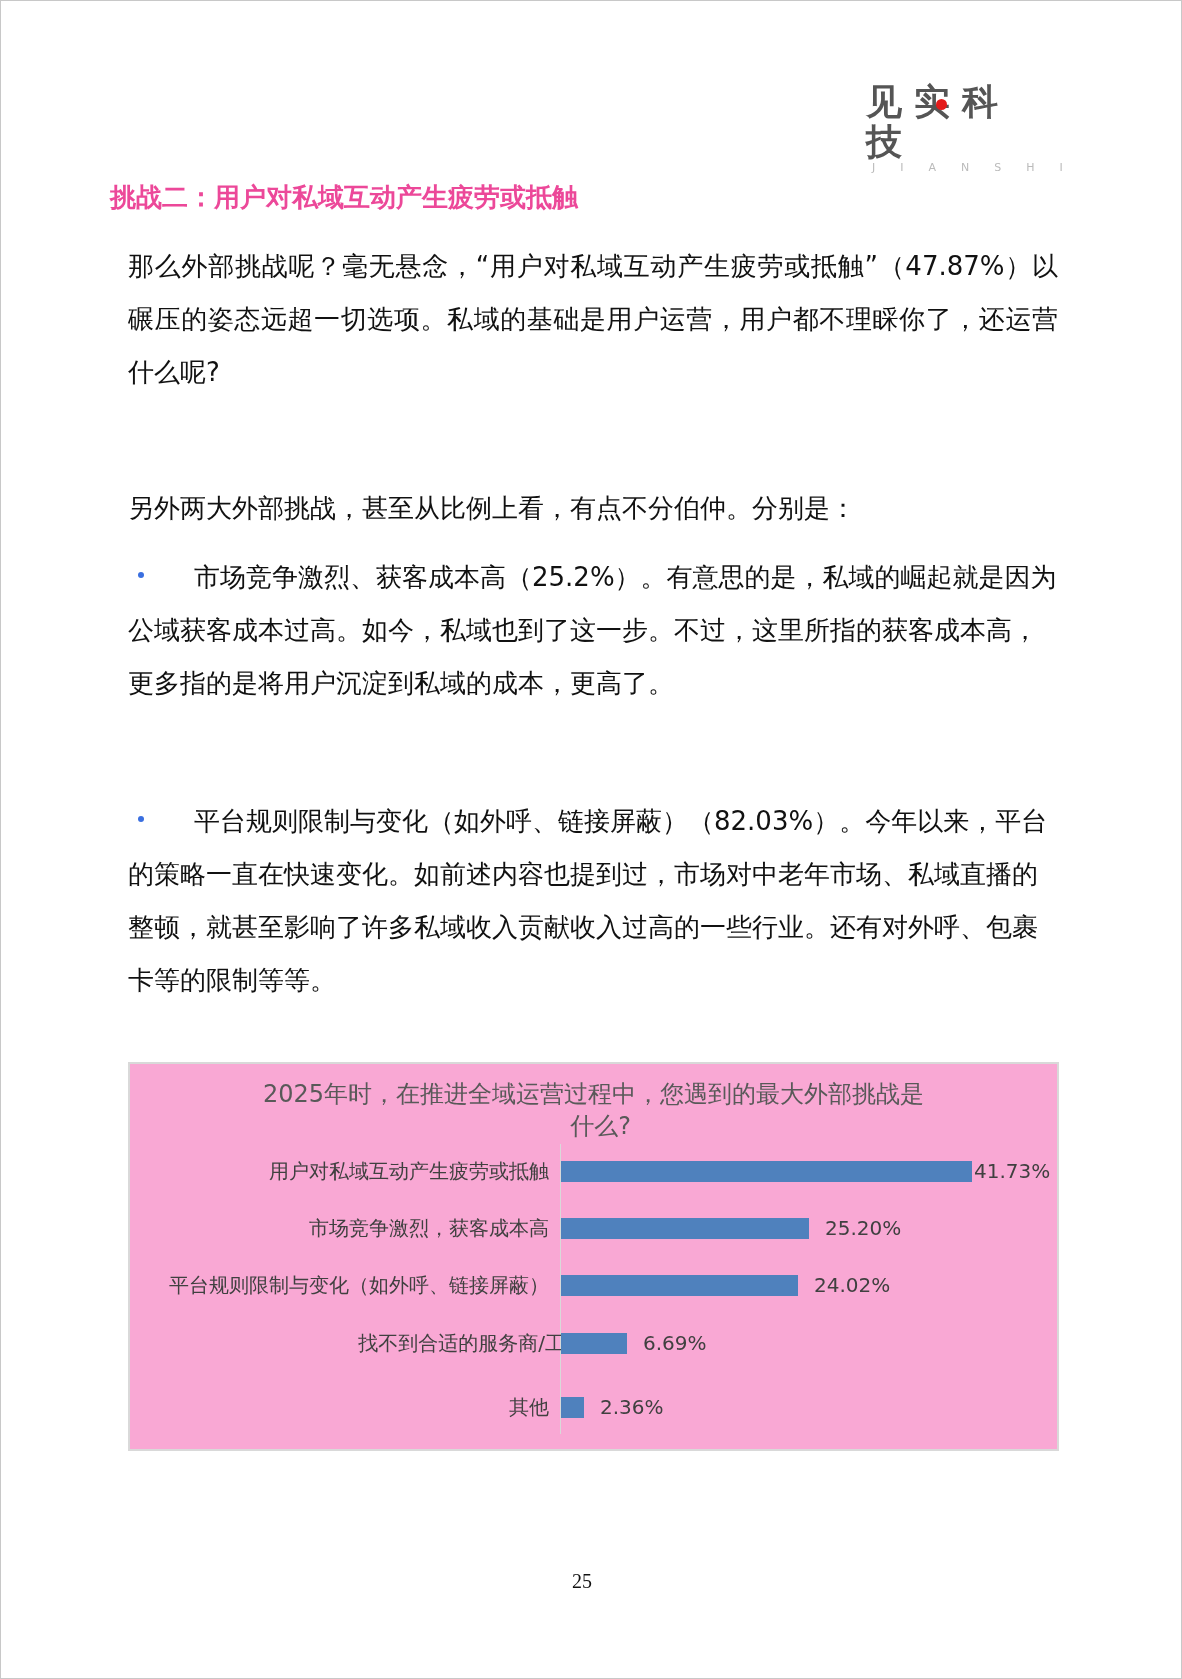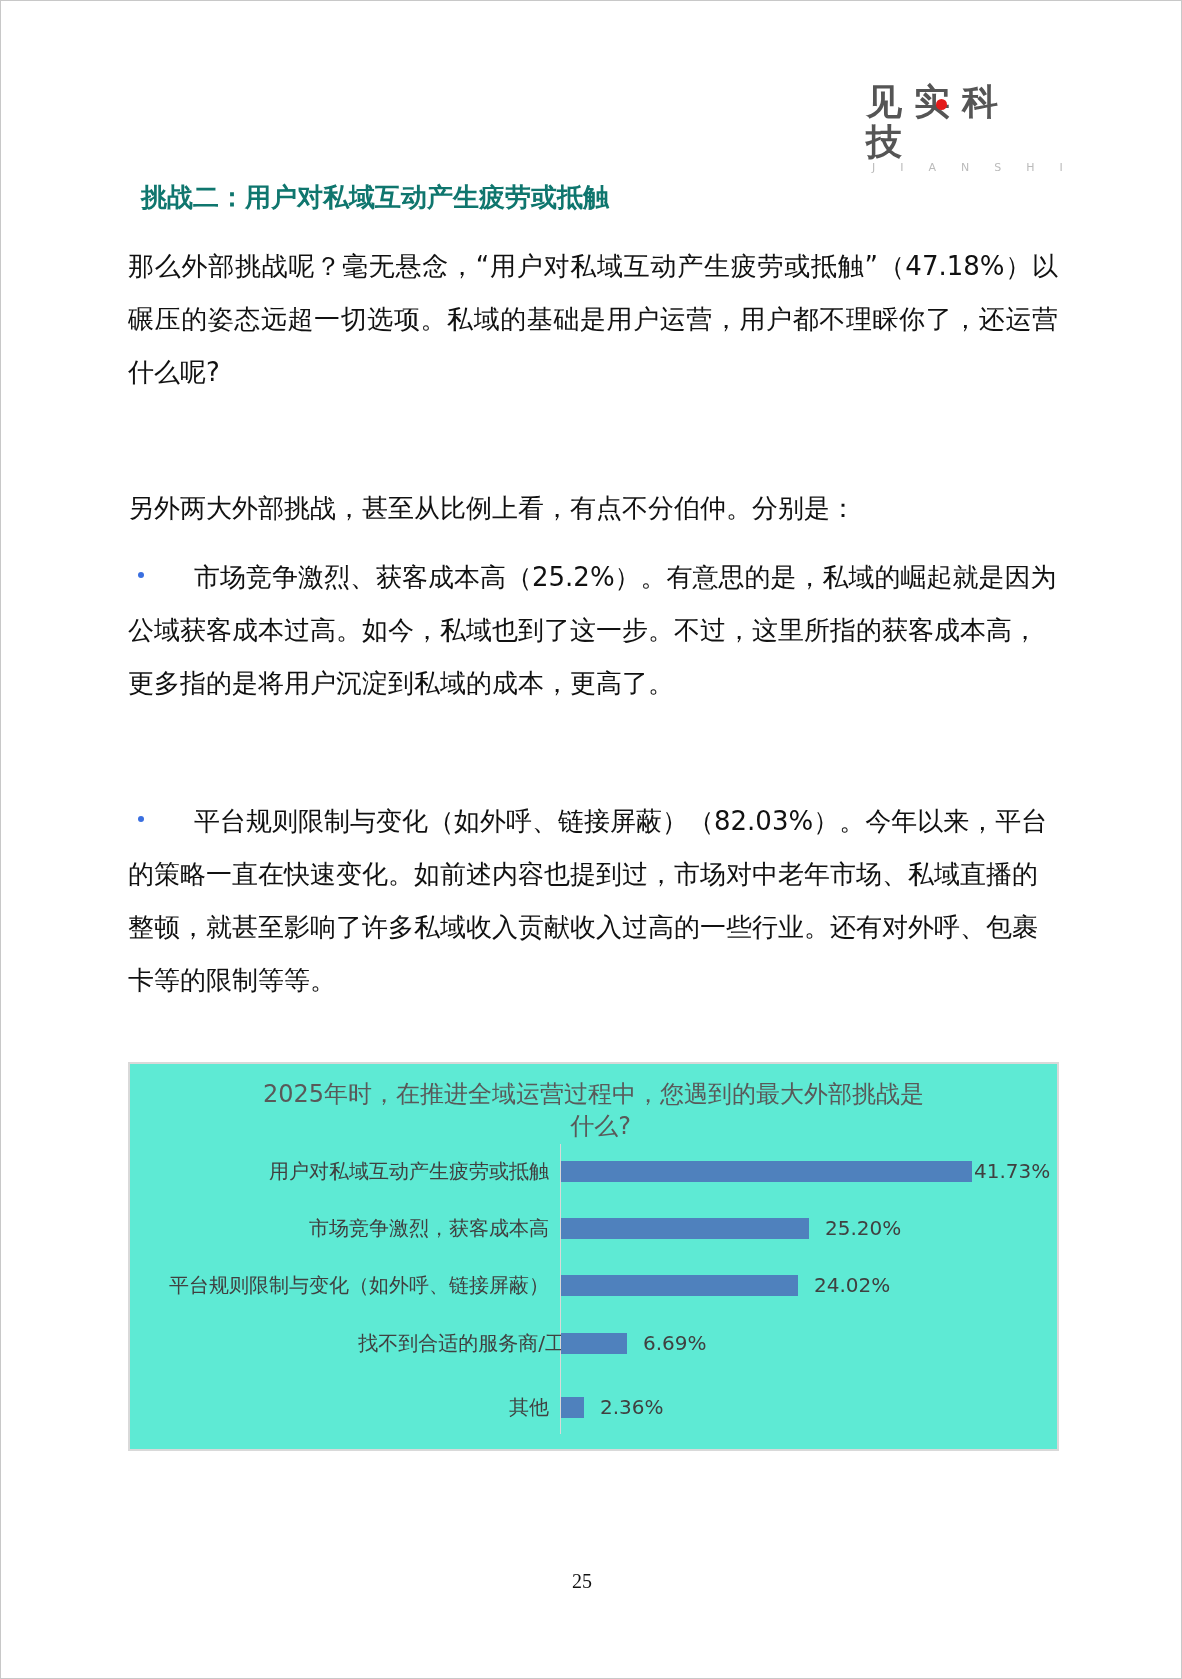--- a/index.html
+++ b/index.html
@@ -19,41 +19,41 @@
   }
   .logo-dot {
     position: absolute; left: 70px; top: 17px; width: 11px; height: 11px;
     background: #e41b1b; border-radius: 50%;
   }
   .logo-en {
     font-size: 11px; letter-spacing: 25px; color: #bbb; line-height: 16px;
     margin-top: -2px; padding-left: 6px;
   }
   .heading {
-    position: absolute; left: 141px; top: 180px;
-    font-size: 26px; font-weight: bold; color: #0f766e; letter-spacing: 0px;
+    position: absolute; left: 110px; top: 180px;
+    font-size: 26px; font-weight: bold; color: #ec4899; letter-spacing: 0px;
   }
   .para {
     position: absolute; left: 128px; width: 930px;
     font-size: 26px; line-height: 53px; color: #111;
     text-align: justify;
   }
   .p1 { top: 240px; }
   .p2 { top: 482px; }
   .bullet-block { position: absolute; left: 128px; width: 930px; font-size: 26px; line-height: 53px; }
   .b1 { top: 551px; }
   .b2 { top: 795px; }
   .bullet-dot {
     display: inline-block; width: 6px; height: 6px; background: #3a6fe0;
     border-radius: 50%; vertical-align: middle; margin: 0 50px 0 10px;
     position: relative; top: -4px;
   }
   .chart-box {
     position: absolute; left: 128px; top: 1062px; width: 927px; height: 385px;
-    border: 2px solid #d9d9d9; background: #5eead4;
+    border: 2px solid #d9d9d9; background: #f9a8d4;
   }
   .chart-title {
     position: absolute; left: 0; top: 14px; width: 927px; text-align: center;
     font-size: 24px; line-height: 32px; color: #595959;
   }
   .chart-title .t2 { display: block; padding-left: 14px; }
   .axis-line {
     position: absolute; left: 430px; top: 80px; width: 1px; height: 290px; background: #d9d9d9;
   }
   .bar-row { position: absolute; left: 0; width: 927px; height: 30px; }
@@ -78,21 +78,21 @@
 <div class="page-border"></div>
 
 <div class="logo">
   <div class="logo-cn">见实科技</div>
   <div class="logo-dot"></div>
   <div class="logo-en">JIANSHI</div>
 </div>
 
 <div class="heading">挑战二：用户对私域互动产生疲劳或抵触</div>
 
-<div class="para p1">那么外部挑战呢？毫无悬念，“用户对私域互动产生疲劳或抵触”（47.18%）以碾压的姿态远超一切选项。私域的基础是用户运营，用户都不理睬你了，还运营什么呢?</div>
+<div class="para p1">那么外部挑战呢？毫无悬念，“用户对私域互动产生疲劳或抵触”（47.87%）以碾压的姿态远超一切选项。私域的基础是用户运营，用户都不理睬你了，还运营什么呢?</div>
 <div class="para p2">另外两大外部挑战，甚至从比例上看，有点不分伯仲。分别是：</div>
 
 <div class="bullet-block b1">
   <span class="bullet-dot"></span><span>市场竞争激烈、获客成本高（25.2%）。有意思的是，私域的崛起就是因为公域获客成本过高。如今，私域也到了这一步。不过，这里所指的获客成本高，更多指的是将用户沉淀到私域的成本，更高了。</span>
 </div>
 <div class="bullet-block b2">
   <span class="bullet-dot"></span><span>平台规则限制与变化（如外呼、链接屏蔽）（82.03%）。今年以来，平台的策略一直在快速变化。如前述内容也提到过，市场对中老年市场、私域直播的整顿，就甚至影响了许多私域收入贡献收入过高的一些行业。还有对外呼、包裹卡等的限制等等。</span>
 </div>
 
 <div class="chart-box">

